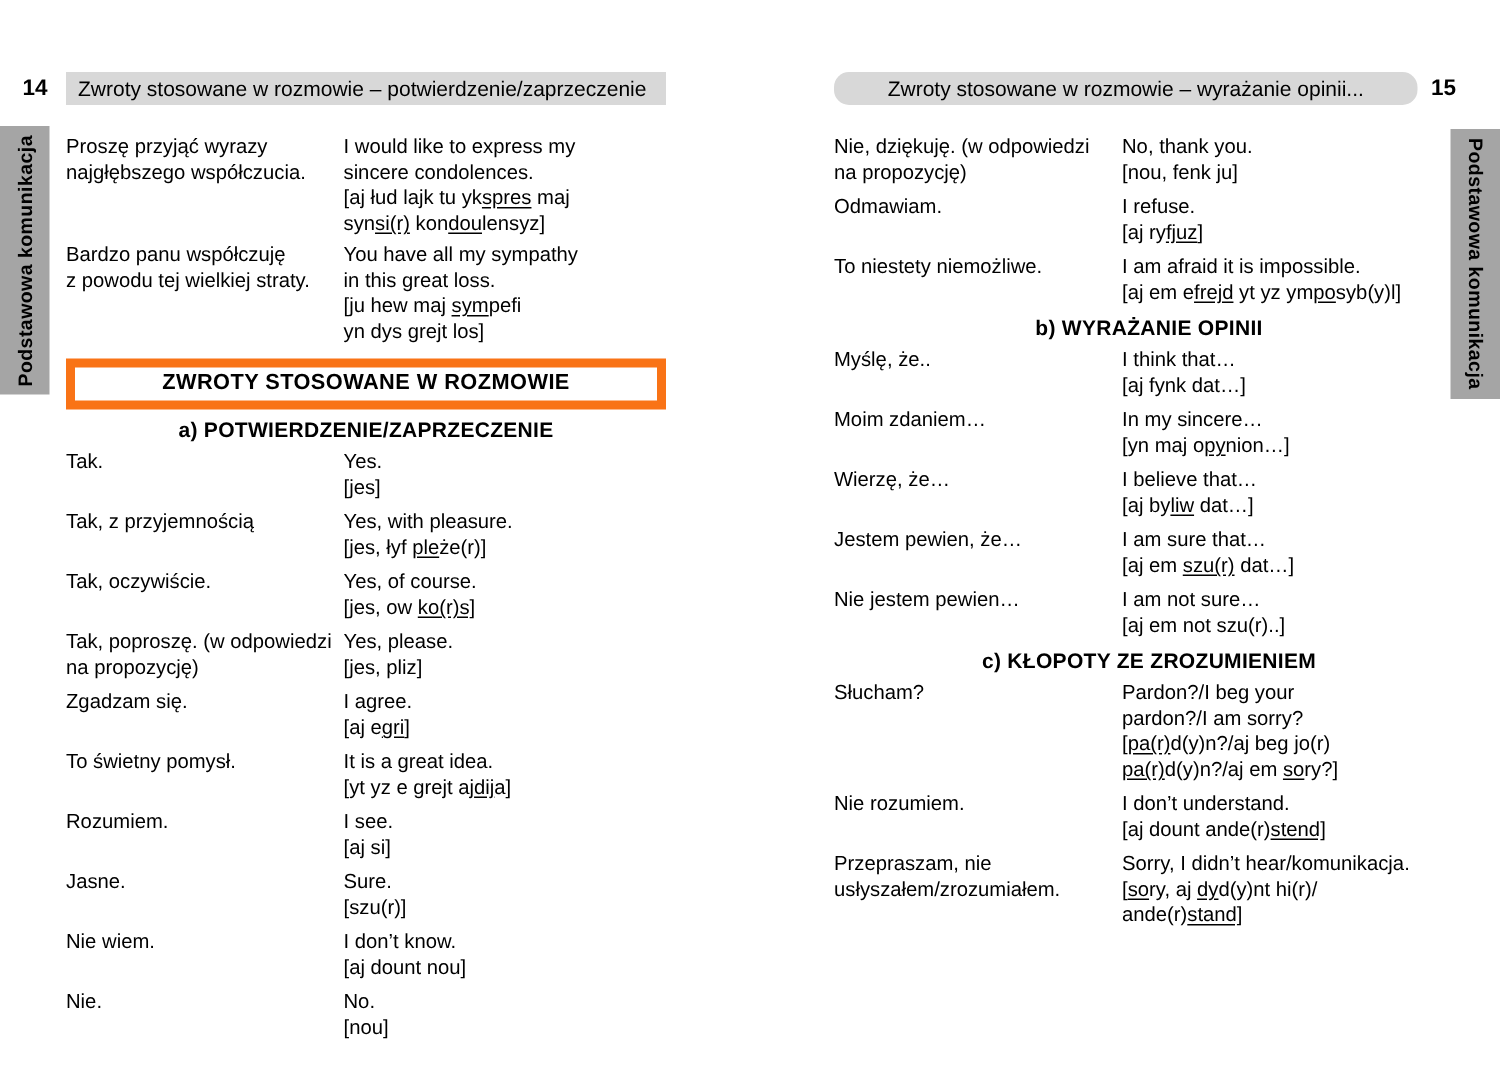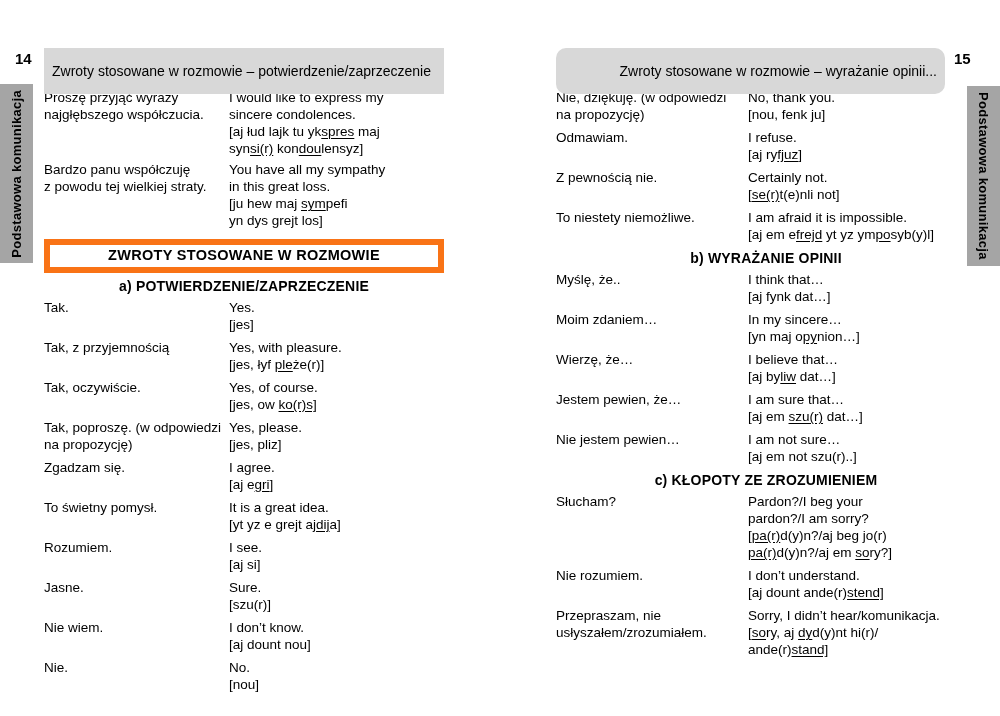--- a/index.html
+++ b/index.html
@@ -8,24 +8,24 @@
     font-family:"Liberation Sans", sans-serif; color:#000; overflow:hidden;
     font-size:13.5px; line-height:17px;margin-top:16px;
   }
   .page { position:absolute; top:32px; }
   .page-left  { left:44px;  width:400px; }
   .page-right { left:556px; width:420px; }
 
   .page-head { position:relative; height:22px; }
   .head-bar {
     height:22px; line-height:22px; font-size:14px;
-    background:#d8d8d8; padding:12px 8px; white-space:pre; overflow:visible;
+    background:#d8d8d8; padding:0 8px; white-space:pre; overflow:visible;
   }
   .page-left  .head-bar { width:384px; text-align:left; }
-  .page-right .head-bar { width:373px; text-align:right;border-radius:10px; }
+  .page-right .head-bar { width:373px; text-align:center;border-radius:10px; }
   .page-num { position:absolute; top:0; font-weight:bold; font-size:15px; line-height:22px; }
   .page-left  .page-num { left:-29px; }
   .page-right .page-num { left:398px; }
 
   .rows { }
   .prow { display:flex; margin-bottom:6px; }
   .rows-intro .prow { margin-bottom:4px; }
   .col-pl { flex:none; white-space:pre; }
   .page-left  .col-pl { width:185px; }
   .page-right .col-pl { width:192px; }
@@ -181,27 +181,20 @@
           </div>
         </div>
         <div class="prow">
           <div class="col-pl">Odmawiam.</div>
           <div class="col-en">
             <div class="en-text">I refuse.</div>
             <div class="ph">[aj ry<u>fjuz</u>]</div>
           </div>
         </div>
         <div class="prow">
-          <div class="col-pl">Z pewnością nie.</div>
-          <div class="col-en">
-            <div class="en-text">Certainly not.</div>
-            <div class="ph">[<u>se(r)</u>t(e)nli not]</div>
-          </div>
-        </div>
-        <div class="prow">
           <div class="col-pl">To niestety niemożliwe.</div>
           <div class="col-en">
             <div class="en-text">I am afraid it is impossible.</div>
             <div class="ph">[aj em e<u>frejd</u> yt yz ym<u>po</u>syb(y)l]</div>
           </div>
         </div>
       </div>
     <div class="subsection subsection-b">b) WYRAŻANIE OPINII</div>
     <div class="rows">
         <div class="prow">

